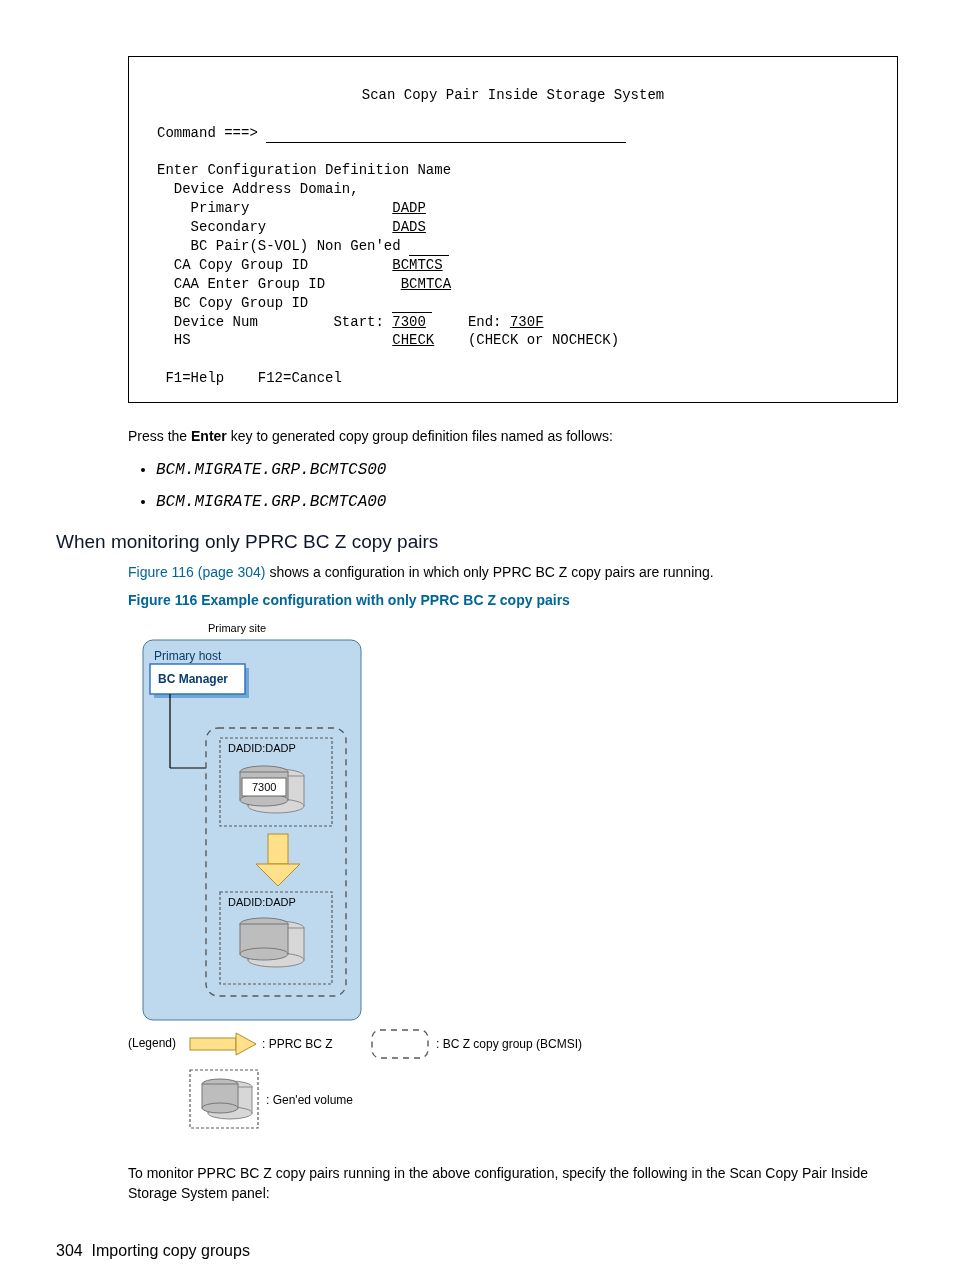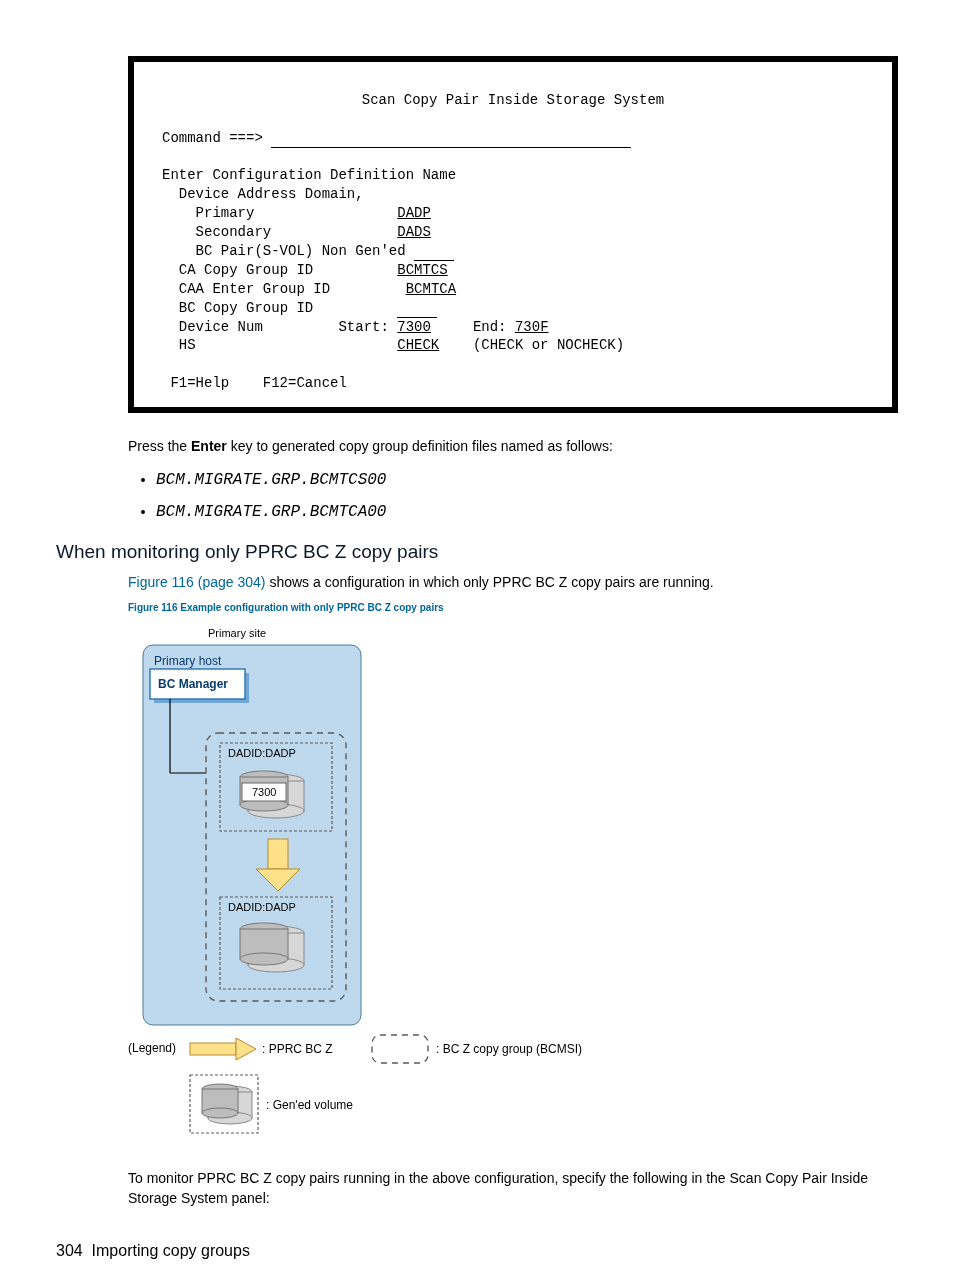--- a/index.html
+++ b/index.html
@@ -6,21 +6,21 @@
   body {
     margin: 0;
     padding: 56px 56px 40px 56px;
     font-family: Arial, Helvetica, sans-serif;
     font-size: 14px;
     color: #000;
     background: #fff;
     width: 954px;
   }
   .panel-box {
-    border: 6px solid #000000;
+    border: 1px solid #000000;
     margin-left: 72px;
     margin-bottom: 24px;
     padding: 10px 28px 14px 28px;
     font-family: "Courier New", Courier, monospace;
     font-size: 14px;
     line-height: 1.35;
     white-space: pre;
   }
   .panel-title { text-align: center; }
   .u { text-decoration: underline; }
@@ -44,21 +44,21 @@
   .section-head {
     color: #0f172a;
     font-size: 19px;
     font-weight: normal;
     margin: 12px 0 10px 0;
   }
   .link { color: #006699; text-decoration: none; text-align: center; }
   .fig-caption {
     color: #006699;
     font-weight: bold;
-    font-size: 10px;
+    font-size: 14px;
     margin: 10px 0 12px 72px;
   }
   .diagram-wrap { margin-left: 72px; margin-bottom: 24px; }
   .diagram-svg { display: block; }
   .pagefoot {
     position: absolute;
     left: 56px;
     top: 1242px;
     font-size: 16px;
   }

